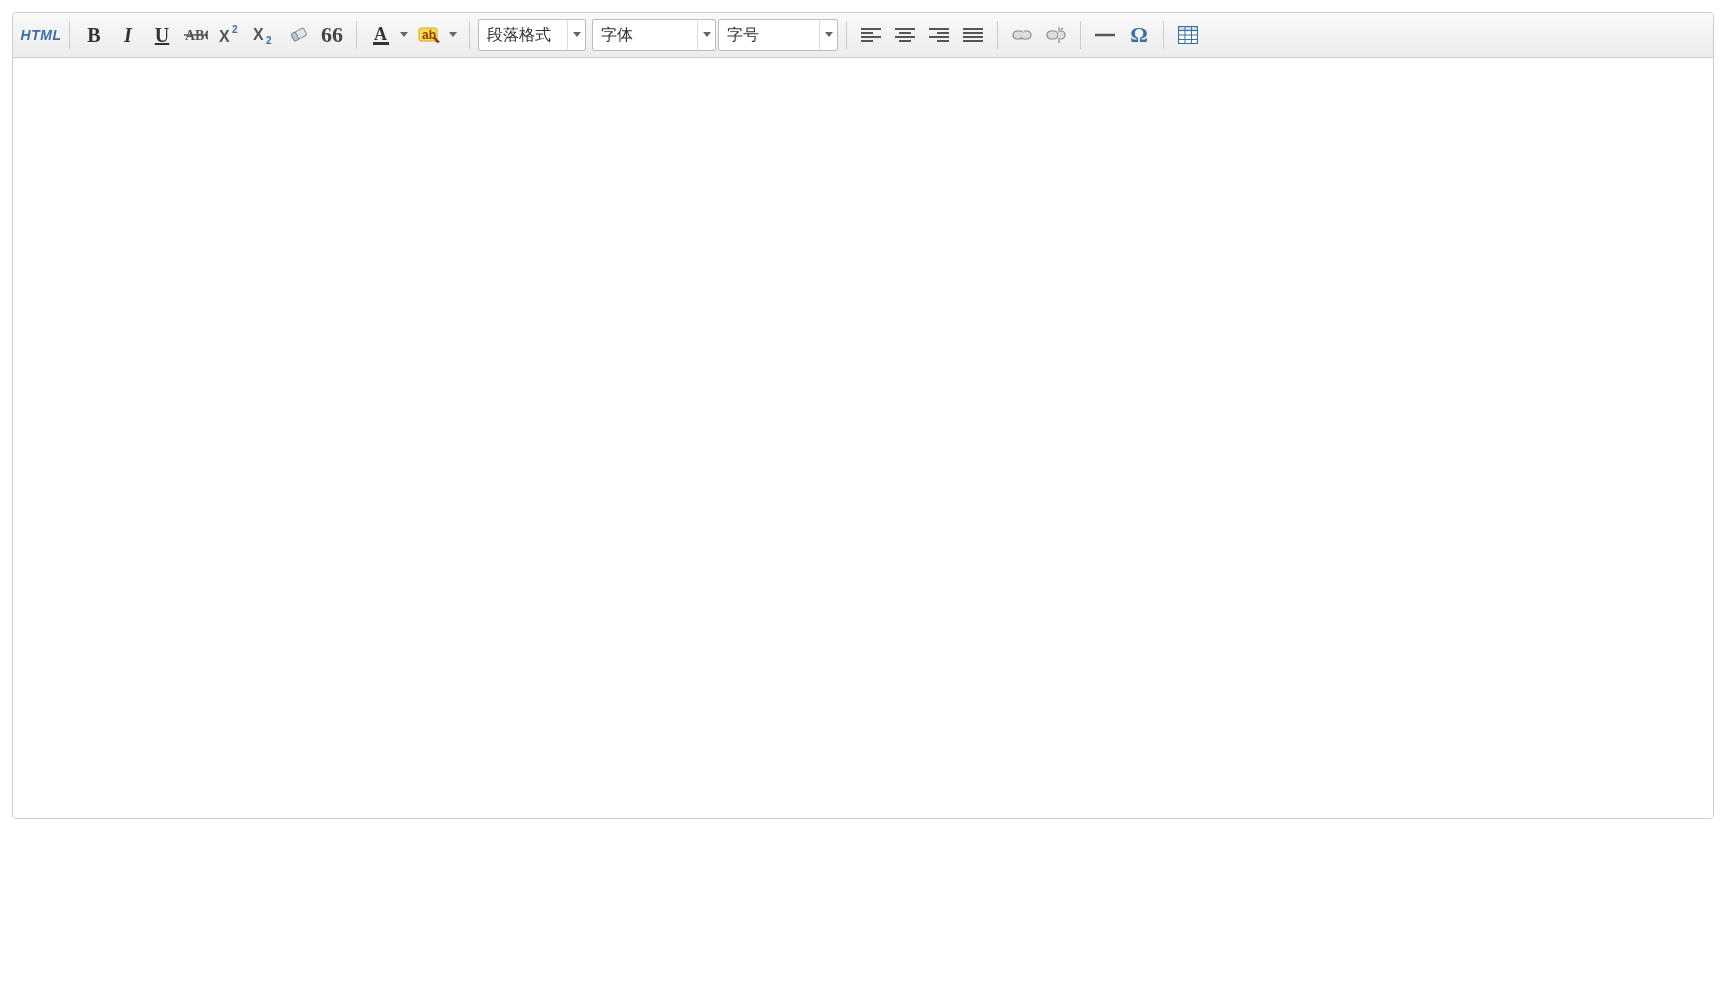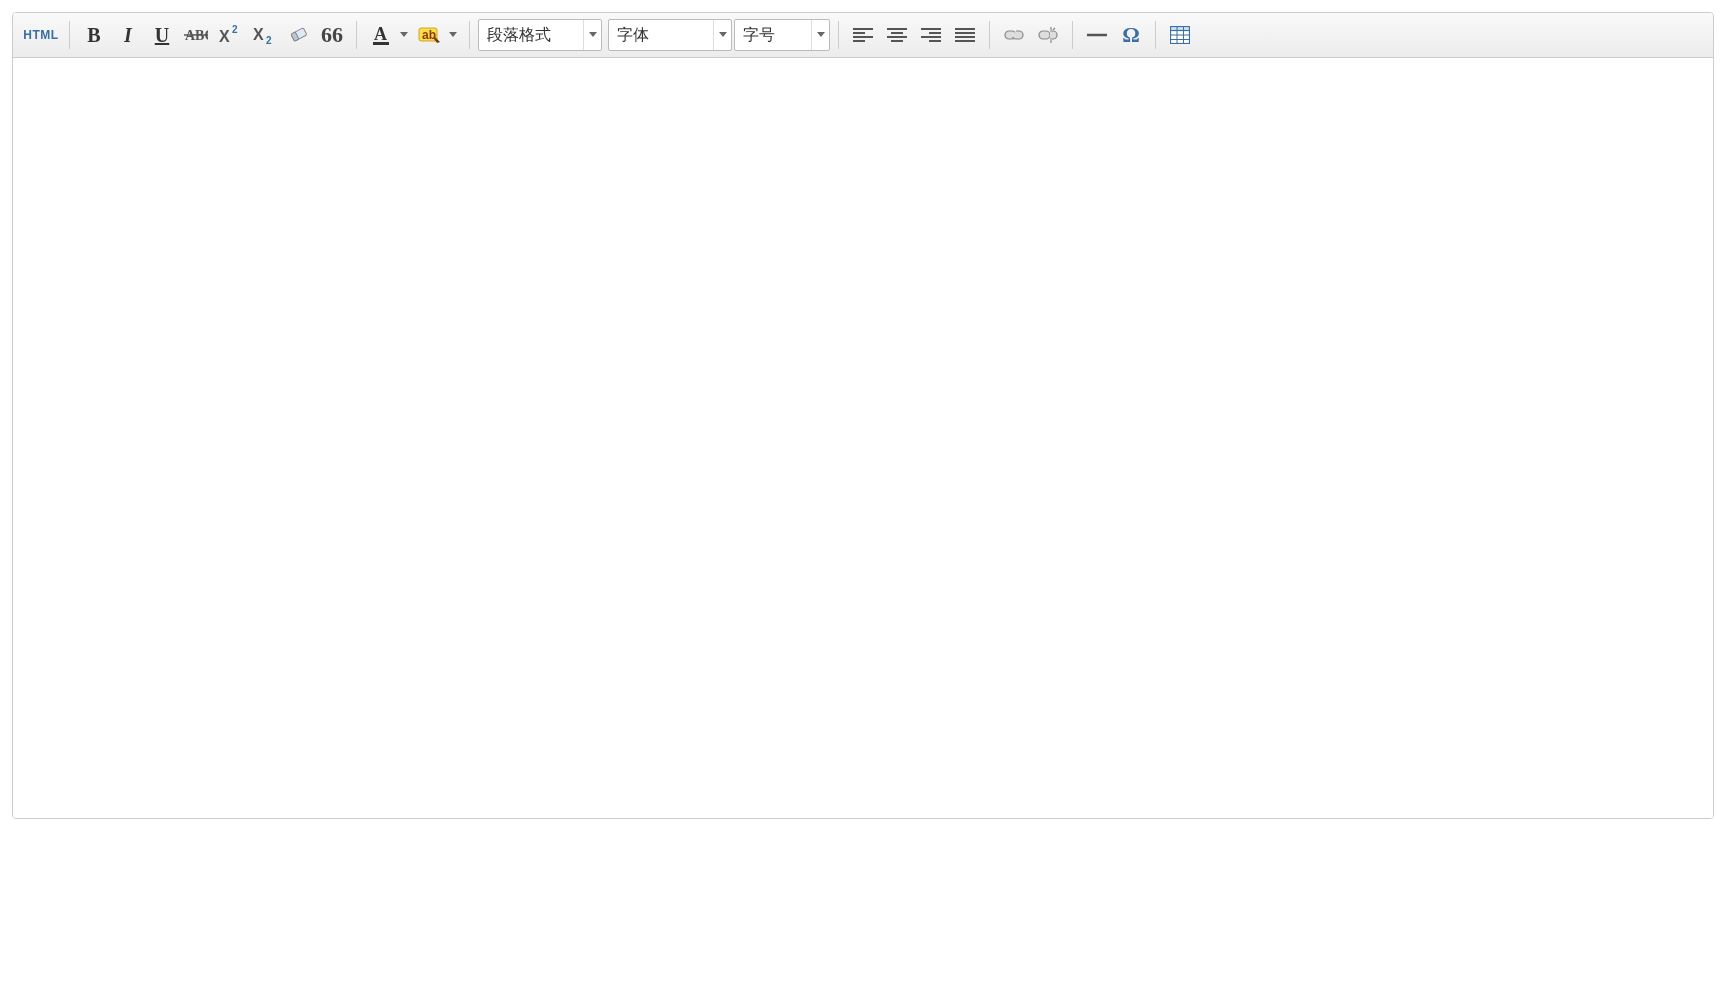--- a/index.html
+++ b/index.html
@@ -38,25 +38,26 @@
     width: 32px;
     height: 30px;
     border-radius: 3px;
     cursor: pointer;
     color: #555;
     flex: 0 0 auto;
     position: relative;
   }
   .btn svg { display: block; }
   .btn-html {
-    font-size: 12px;
+    font-size: 14px;
     font-weight: bold;
     color: #3b6ea5;
     letter-spacing: 0.5px;
     width: 40px;
+    font-style: italic;
   }
   .btn-letter {
     font-family: Georgia, "Times New Roman", serif;
     font-size: 20px;
     font-weight: bold;
     color: #333;
   }
   .btn-italic { font-style: italic; }
   .combo {
     display: flex;
@@ -90,23 +91,23 @@
     white-space: nowrap;
   }
   .select .sel-btn {
     width: 18px;
     height: 100%;
     border-left: 1px solid #ddd;
     display: flex;
     align-items: center;
     justify-content: center;
   }
-  .sel1 { width: 124px; margin-right: 4px; }
+  .sel1 { width: 108px; margin-right: 4px; }
   .sel2 { width: 124px; }
-  .sel3 { width: 96px; }
+  .sel3 { width: 120px; }
   .sel1 .sel-text, .sel2 .sel-text, .sel3 .sel-text { flex: 1; }
   .content {
     background: #fff;
     min-height: 760px;
     padding: 12px;
   }
   .omega {
     font-family: "Times New Roman", serif;
     font-size: 22px;
     color: #3b6ea5;

